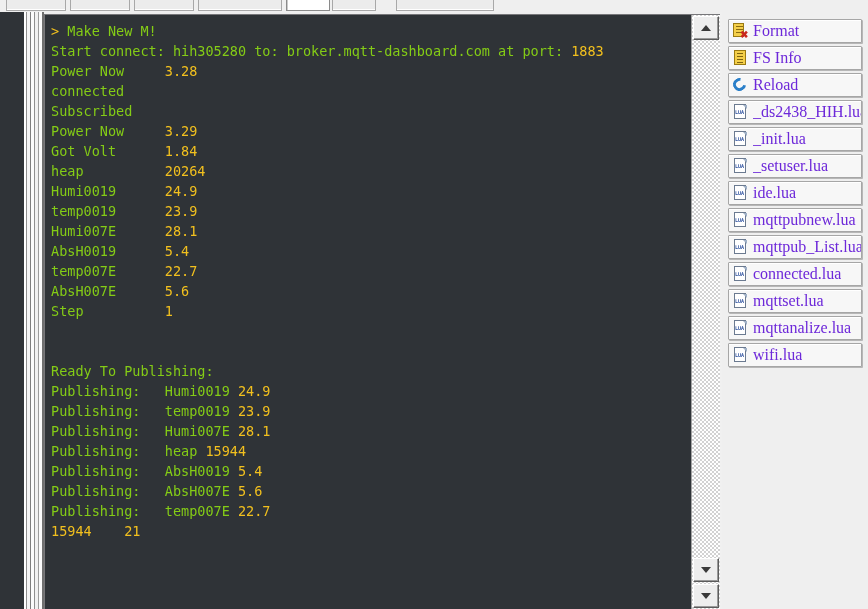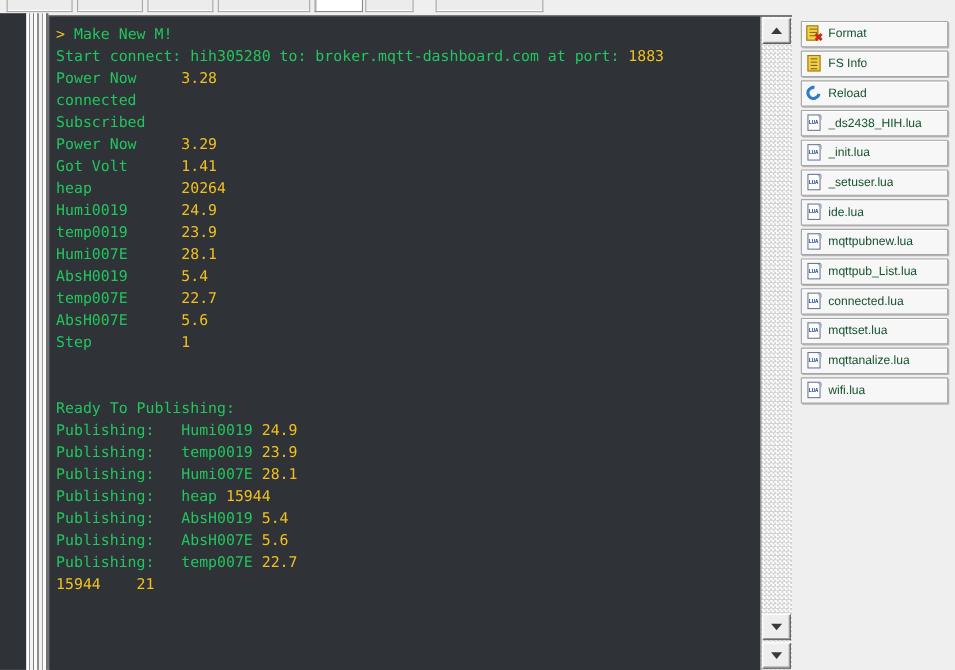--- a/index.html
+++ b/index.html
@@ -101,21 +101,21 @@
   }
   .cline {
     font-family: "DejaVu Sans Mono", "Liberation Mono", monospace;
     font-size: 13.5px;
     line-height: 20px;
     height: 20px;
     color: #dfe3e6;
     white-space: pre;
   }
   .cline .y { color: #f2c01e; }
-  .cline .w { color: #22c55e; }
+  .cline .w { color: #84cc16; }
   .cline.blank { height: 20px; }
 
   
   #vscroll {
     position: absolute;
     right: 0; top: 0;
     width: 29px;
     height: 595px;
     background:
       repeating-conic-gradient(#ffffff 0% 25%, #d2d2d2 0% 50%) 0 0 / 4px 4px;
@@ -174,23 +174,23 @@
     margin-bottom: 3px;
     background: #f7f7f7;
     border: 1px solid #a6a6a6;
     border-radius: 1px;
     box-shadow: inset 0 1px 0 #ffffff, 1px 1px 0 #b7b7b7;
     box-sizing: border-box;
     padding-left: 3px;
     cursor: default;
   }
   .side-btn .lbl {
-    font-family: Liberation Sans, sans-serif;
-    font-size: 11px;
-    color: #14532d;
+    font-family: Liberation Serif, serif;
+    font-size: 16px;
+    color: #6d28d9;
     margin-left: 5px;
     white-space: nowrap;
     overflow: hidden;
   }
   .ico {
     width: 16px; height: 16px;
     position: relative;
     flex: 0 0 16px;
   }
 
@@ -289,21 +289,21 @@
   <div id="left-bevel"></div>
 
   <div id="console-wrap">
     <div id="console">
         <div class="cline"><span class="y">&gt; </span><span class="w">Make New M!</span></div>
         <div class="cline"><span class="w">Start connect: hih305280 to: broker.mqtt-dashboard.com at port: </span><span class="y">1883</span></div>
         <div class="cline"><span class="w">Power Now     </span><span class="y">3.28</span></div>
         <div class="cline"><span class="w">connected</span></div>
         <div class="cline"><span class="w">Subscribed</span></div>
         <div class="cline"><span class="w">Power Now     </span><span class="y">3.29</span></div>
-        <div class="cline"><span class="w">Got Volt      </span><span class="y">1.41</span></div>
+        <div class="cline"><span class="w">Got Volt      </span><span class="y">1.84</span></div>
         <div class="cline"><span class="w">heap          </span><span class="y">20264</span></div>
         <div class="cline"><span class="w">Humi0019      </span><span class="y">24.9</span></div>
         <div class="cline"><span class="w">temp0019      </span><span class="y">23.9</span></div>
         <div class="cline"><span class="w">Humi007E      </span><span class="y">28.1</span></div>
         <div class="cline"><span class="w">AbsH0019      </span><span class="y">5.4</span></div>
         <div class="cline"><span class="w">temp007E      </span><span class="y">22.7</span></div>
         <div class="cline"><span class="w">AbsH007E      </span><span class="y">5.6</span></div>
         <div class="cline"><span class="w">Step          </span><span class="y">1</span></div>
         <div class="cline blank"></div>
         <div class="cline blank"></div>

